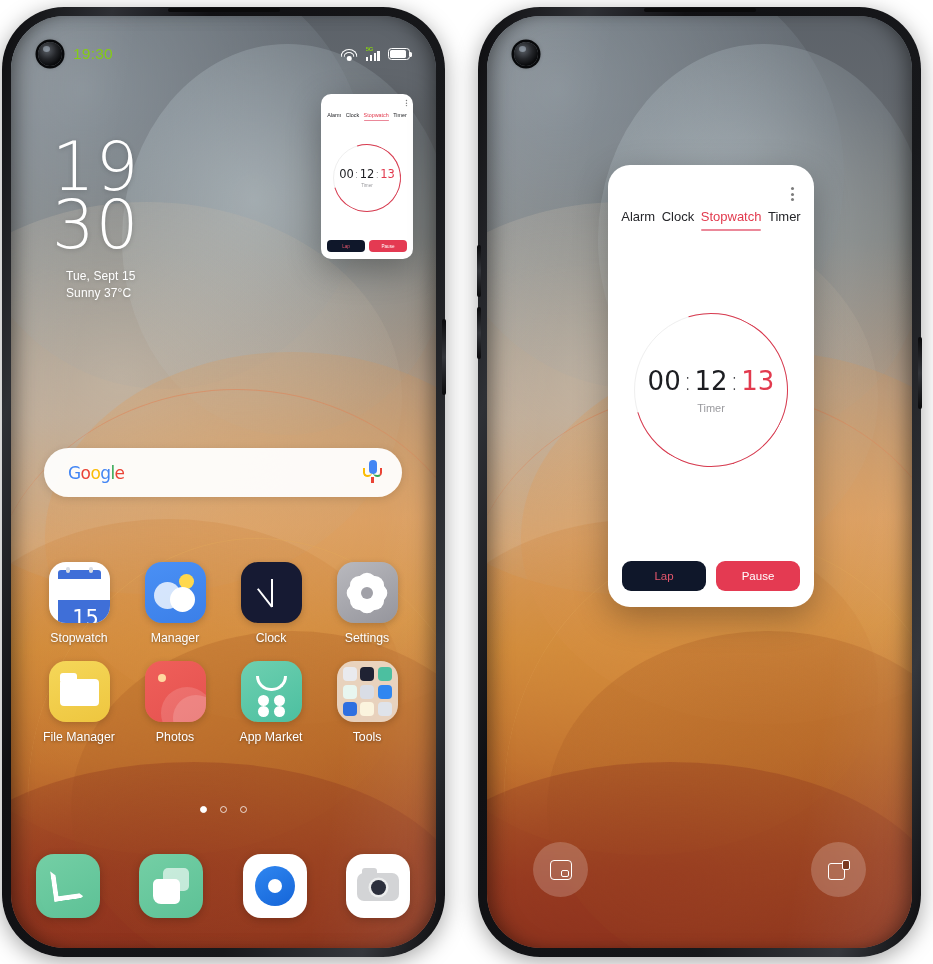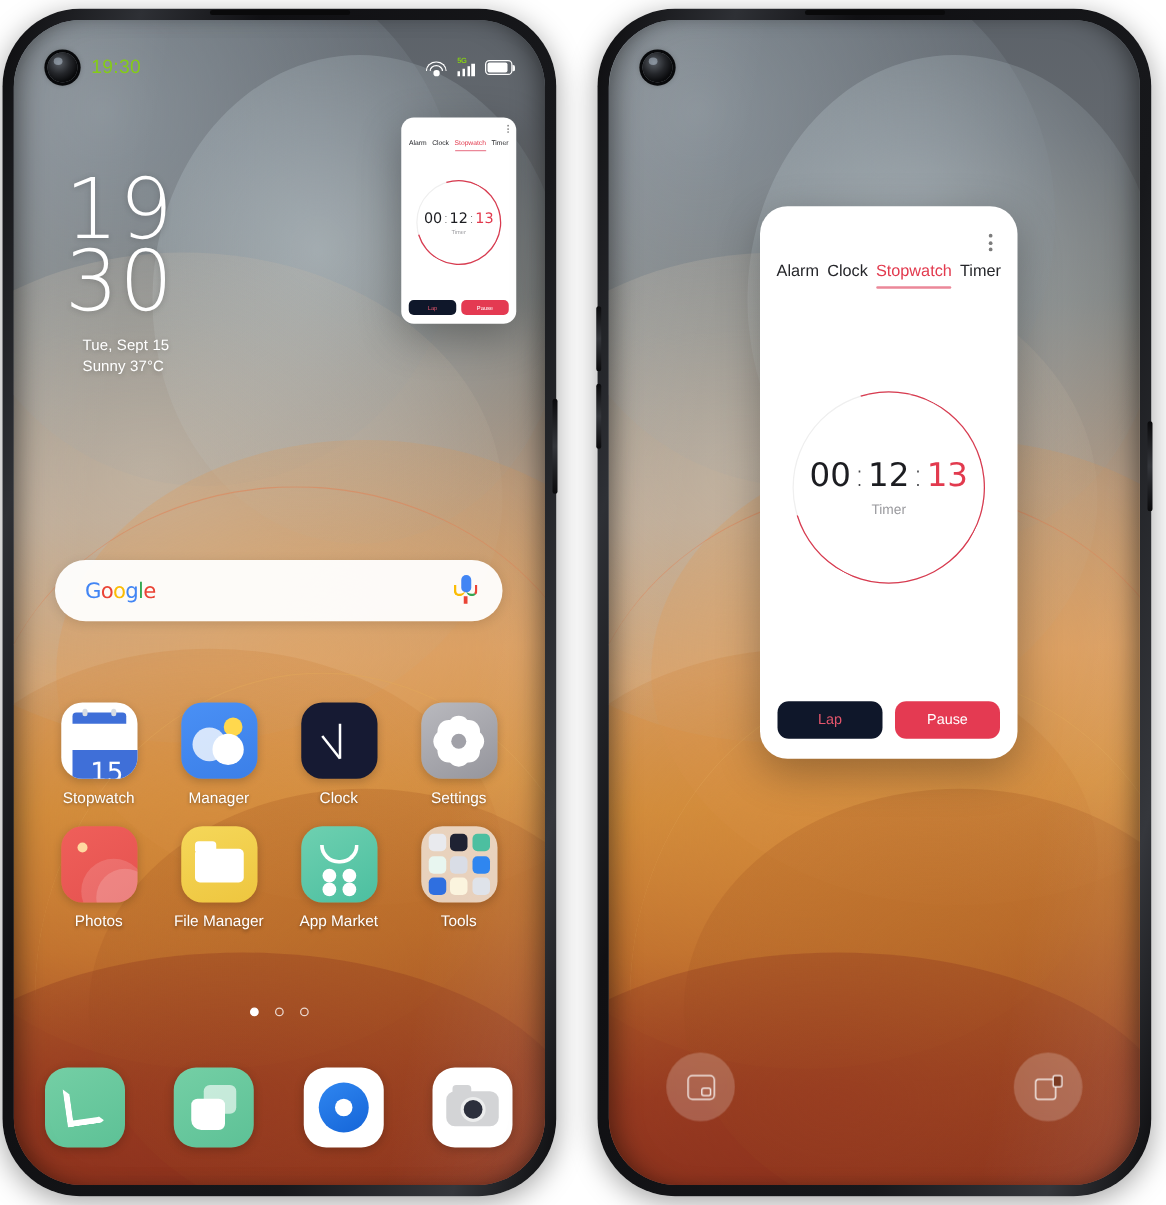--- a/index.html
+++ b/index.html
@@ -447,32 +447,32 @@
             <div class="appicon ic-settings">
               <span class="star"></span>
                 <span class="star2"></span>
                 <span class="hole"></span>
             </div>
             <div class="applabel">Settings</div>
           </div>
         </div>
         <div class="approw">
           <div class="app">
+            <div class="appicon ic-file">
+                <span class="f"></span>
+              </div>
+            <div class="applabel">File Manager</div>
+          </div>
+          <div class="app">
             <div class="appicon ic-photos">
               <span class="m1"></span>
                 <span class="m2"></span>
                 <span class="dot"></span>
             </div>
             <div class="applabel">Photos</div>
-          </div>
-          <div class="app">
-            <div class="appicon ic-file">
-                <span class="f"></span>
-              </div>
-            <div class="applabel">File Manager</div>
           </div>
           <div class="app">
             <div class="appicon ic-market">
               <span class="smile"></span>
                 <span class="p p1"></span>
                 <span class="p p2"></span>
                 <span class="p p3"></span>
                 <span class="p p4"></span>
             </div>
             <div class="applabel">App Market</div>

